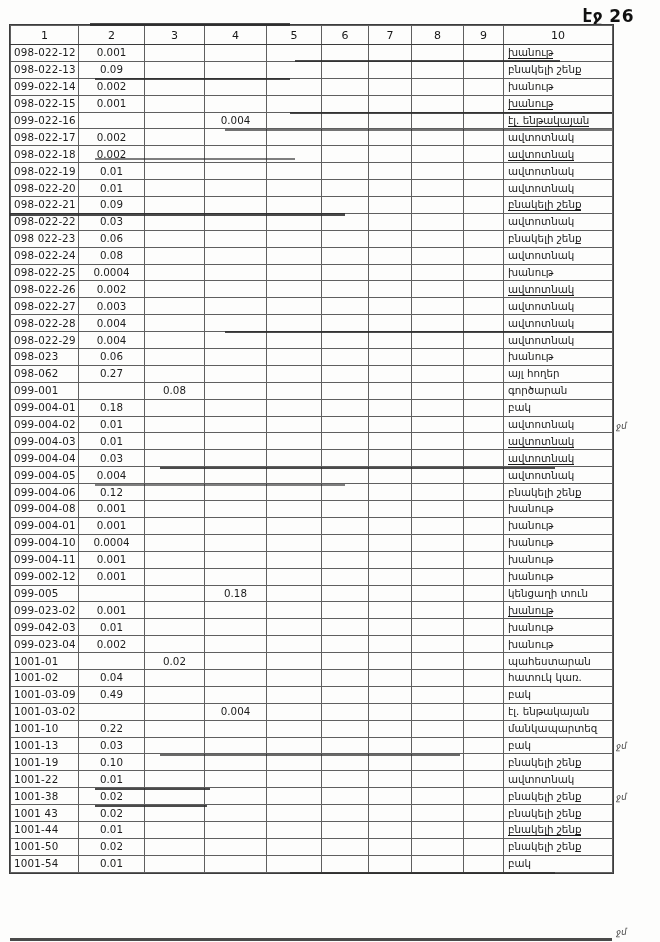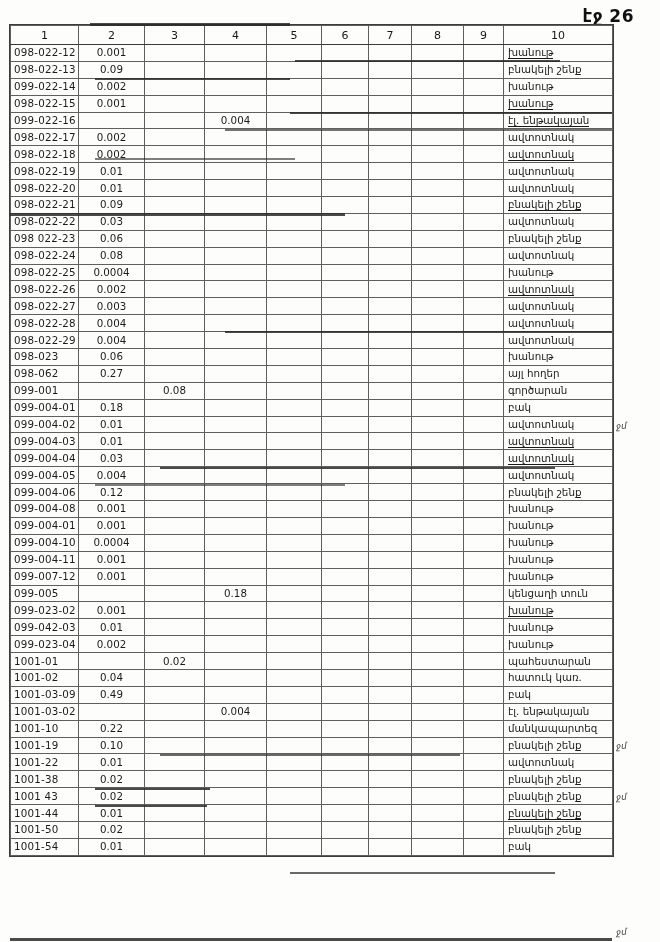--- a/index.html
+++ b/index.html
@@ -445,21 +445,21 @@
         <td class="c-num"></td>
         <td class="c-num"></td>
         <td class="c-num"></td>
         <td class="c-num"></td>
         <td class="c-num"></td>
         <td class="c-num"></td>
         <td class="c-num"></td>
         <td class="c-use">խանութ</td>
       </tr>
       <tr>
-        <td class="c-code">099-007-12</td>
+        <td class="c-code">099-002-12</td>
         <td class="c-num">0.001</td>
         <td class="c-num"></td>
         <td class="c-num"></td>
         <td class="c-num"></td>
         <td class="c-num"></td>
         <td class="c-num"></td>
         <td class="c-num"></td>
         <td class="c-num"></td>
         <td class="c-use">խանութ</td>
       </tr>
@@ -563,20 +563,32 @@
         <td class="c-code">1001-10</td>
         <td class="c-num">0.22</td>
         <td class="c-num"></td>
         <td class="c-num"></td>
         <td class="c-num"></td>
         <td class="c-num"></td>
         <td class="c-num"></td>
         <td class="c-num"></td>
         <td class="c-num"></td>
         <td class="c-use">մանկապարտեզ</td>
+      </tr>
+      <tr>
+        <td class="c-code">1001-13</td>
+        <td class="c-num">0.03</td>
+        <td class="c-num"></td>
+        <td class="c-num"></td>
+        <td class="c-num"></td>
+        <td class="c-num"></td>
+        <td class="c-num"></td>
+        <td class="c-num"></td>
+        <td class="c-num"></td>
+        <td class="c-use">բակ</td>
       </tr>
       <tr>
         <td class="c-code">1001-19</td>
         <td class="c-num">0.10</td>
         <td class="c-num"></td>
         <td class="c-num"></td>
         <td class="c-num"></td>
         <td class="c-num"></td>
         <td class="c-num"></td>
         <td class="c-num"></td>

